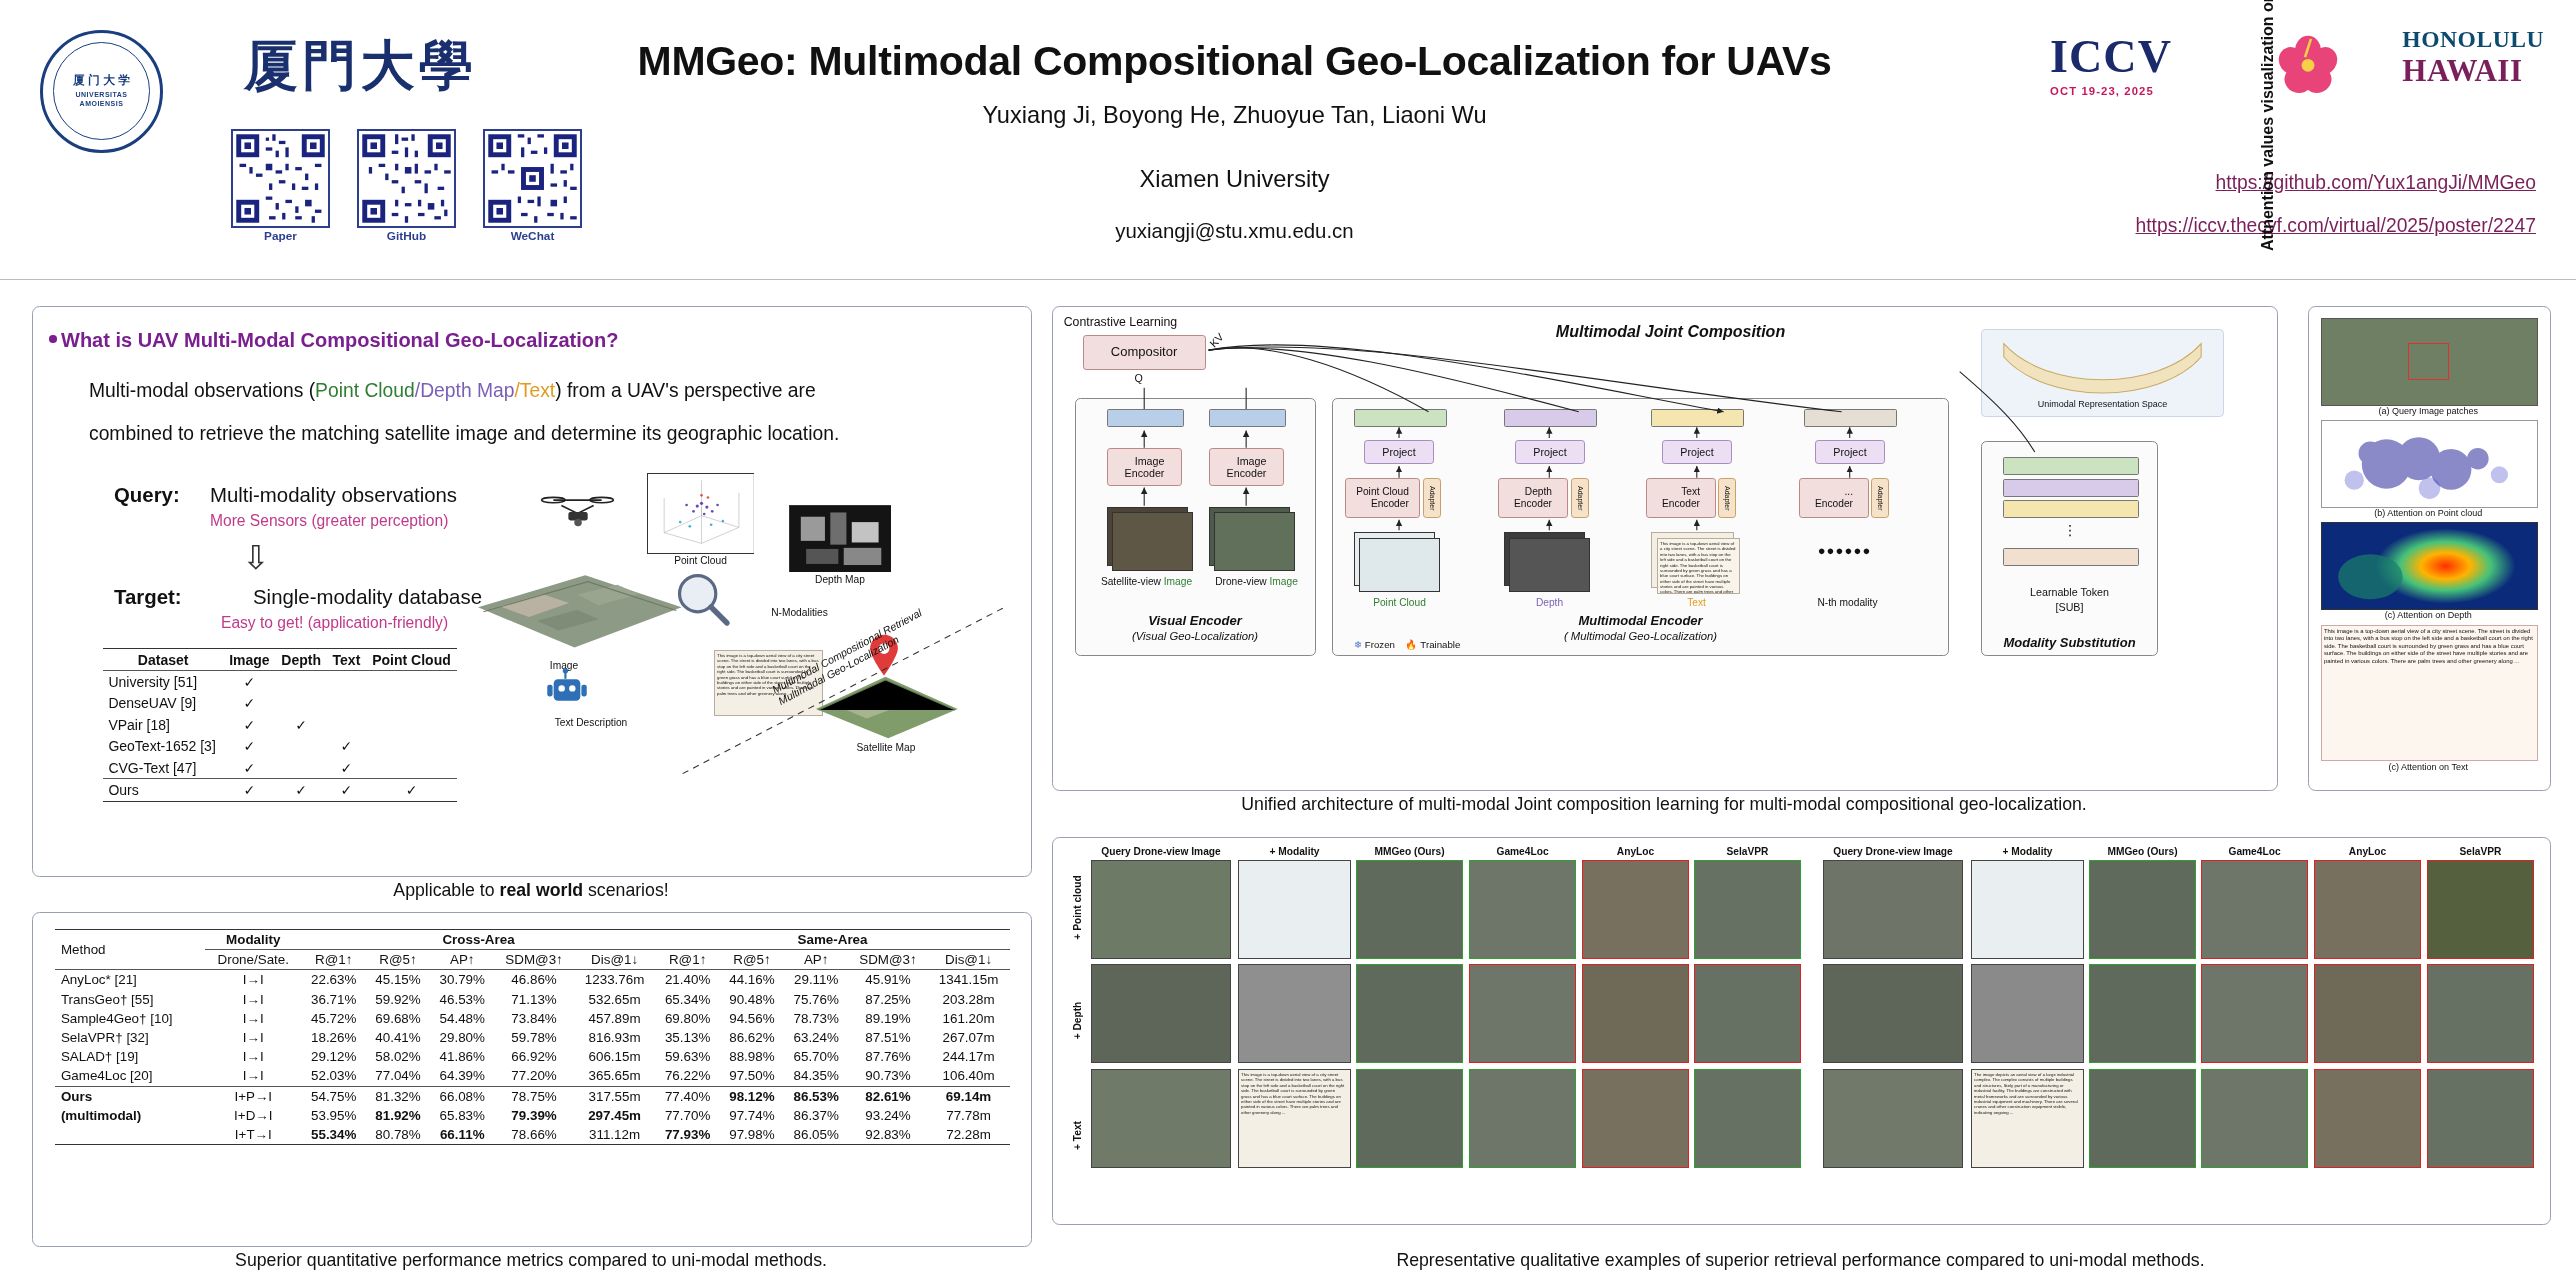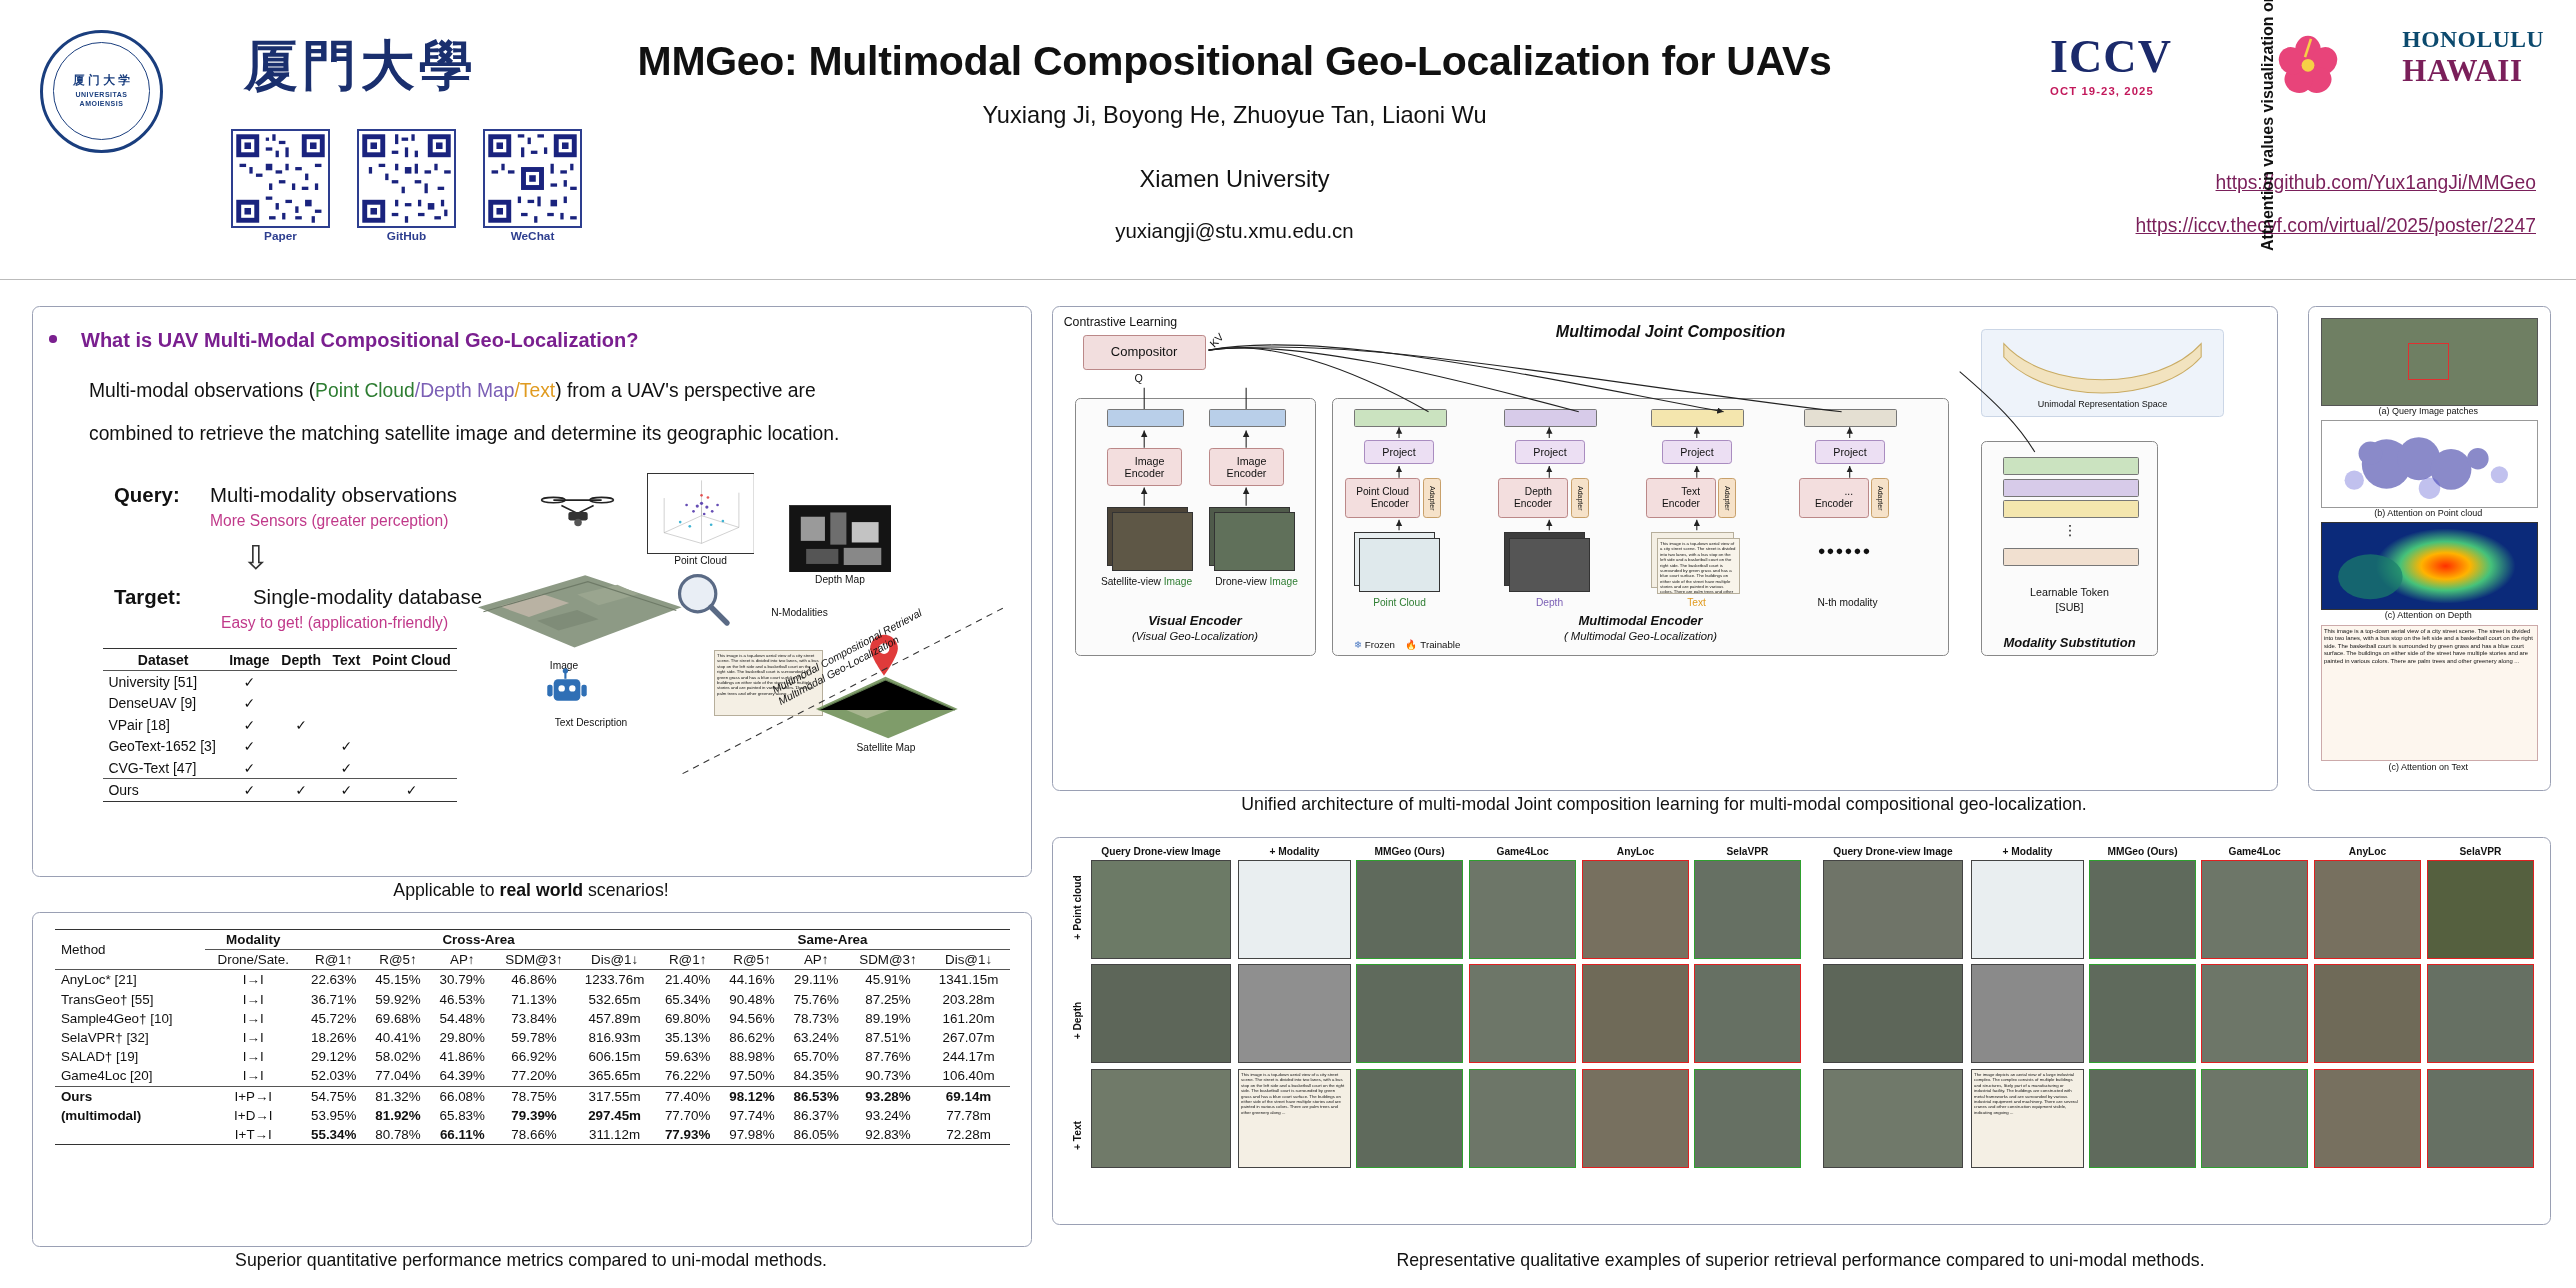--- a/index.html
+++ b/index.html
@@ -48,21 +48,21 @@
   .link{position:absolute;right:40px;font-size:19.3px;color:#7a1f5a;text-decoration:underline;text-align:right;}
   .link1{top:172px;}
   .link2{top:215px;}
 
   
   .panel{position:absolute;border:1.6px solid #9aa0b4;border-radius:7.5px;background:#fff;}
   .cap{position:absolute;text-align:center;font-size:17.7px;color:#111;}
 
   
   #panel-intro{left:32px;top:306px;width:998px;height:569px;}
-  .bullet-title{position:absolute;left:48px;top:21.5px;font-size:20px;color:#7a1f8f;font-weight:600;}
+  .bullet-title{position:absolute;left:28px;top:21.5px;font-size:20px;color:#7a1f8f;font-weight:600;}
   .bullet-dot{position:absolute;left:16px;top:28px;width:7.5px;height:7.5px;border-radius:50%;background:#7a1f8f;}
   .intro-p{position:absolute;left:56px;top:67px;width:923px;font-size:19.3px;line-height:1.75;}
   .c-pc{color:#2e7d32;}
   .c-dm{color:#7b5fb5;}
   .c-tx{color:#e09b20;}
 
   .query-lab{position:absolute;left:81px;top:177px;font-size:20.4px;font-weight:bold;}
   .query-val{position:absolute;left:177px;top:177px;font-size:20.4px;}
   .query-sub{position:absolute;left:177px;top:205px;font-size:15.6px;color:#c0398a;}
   .arrow-down{position:absolute;left:209px;top:231px;font-size:33px;color:#333;}
@@ -618,21 +618,21 @@
             <td class="m" style="font-weight:bold">Ours</td>
             <td>I+P→I</td>
             <td>54.75%</td>
             <td>81.32%</td>
             <td>66.08%</td>
             <td>78.75%</td>
             <td>317.55m</td>
             <td>77.40%</td>
             <td style="font-weight:bold">98.12%</td>
             <td style="font-weight:bold">86.53%</td>
-            <td style="font-weight:bold">93.28%</td>
+            <td style="font-weight:bold">82.61%</td>
             <td style="font-weight:bold">69.14m</td>
           </tr>
 
       <tr>
             <td class="m" style="font-weight:bold">(multimodal)</td>
             <td>I+D→I</td>
             <td>53.95%</td>
             <td style="font-weight:bold">81.92%</td>
             <td>65.83%</td>
             <td style="font-weight:bold">79.39%</td>

